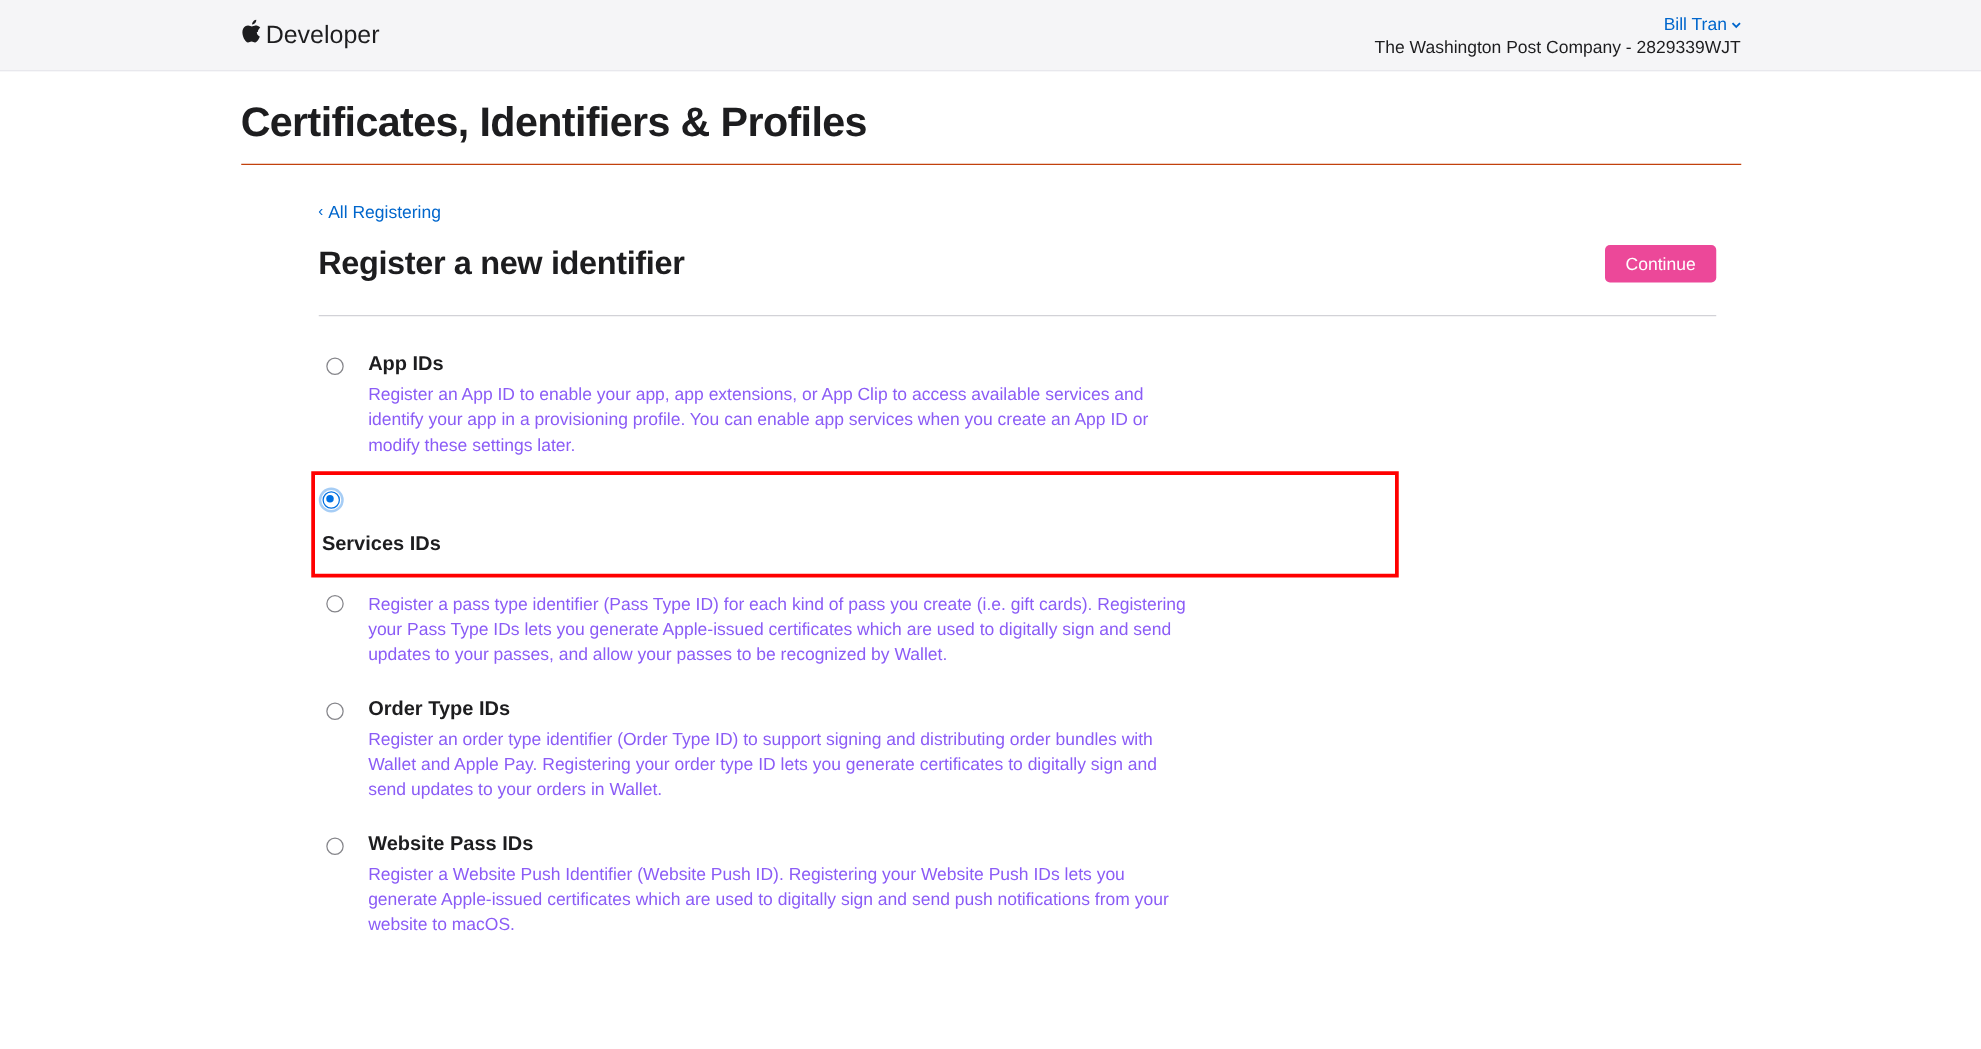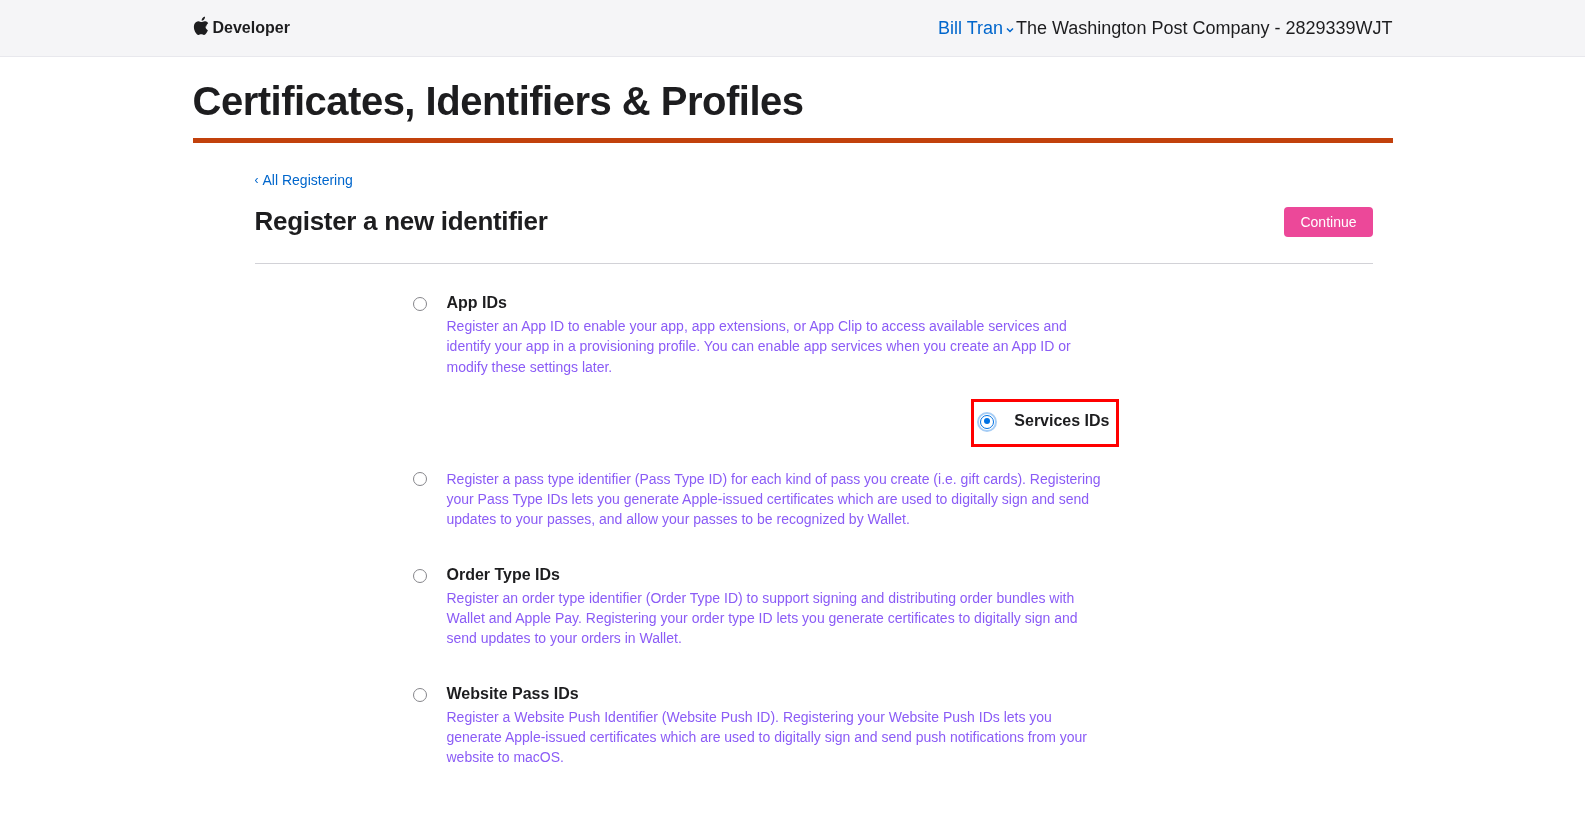--- a/index.html
+++ b/index.html
@@ -20,48 +20,48 @@
     padding: 0 20px;
     display: flex;
     justify-content: space-between;
     align-items: center;
     height: 44px;
   }
   .brand {
     display: flex;
     align-items: center;
     gap: 4px;
-    font-size: 16px;
-    font-weight: 700;
+    font-size: 20px;
+    font-weight: 400;
     color: #1d1d1f;
     justify-content: flex-end;
   }
   .brand svg { width: 16px; height: 20px; fill: #1d1d1f; }
   .account-block {
     text-align: right;
-    font-size: 18px;
+    font-size: 14px;
     display:flex;
-    flex-direction:row;
+    flex-direction:column;
     gap:2px;
     align-items:flex-end;
   }
   .account-name { color: #0066cc; cursor: pointer; display:inline-flex; align-items:center; gap:3px;}
   .account-name svg { width:8px; height:8px; fill:none; stroke:#0066cc; stroke-width:1.5;}
   .account-org { color: #1d1d1f; }
   .page-wrap {
     max-width: 1240px;
     margin: 0 auto;
     padding: 0 20px;
   }
   .page-title {
-    font-size: 40px;
+    font-size: 33px;
     font-weight: 700;
     letter-spacing: -0.5px;
     padding: 22px 0 14px 0;
-    border-bottom: 5px solid #c2410c;
+    border-bottom: 1px solid #c2410c;
   }
   .content {
     max-width: 1160px;
     margin: 0 auto;
     padding: 28px 0 0 42px;
   }
   .breadcrumb {
     font-size: 14px;
     color: #0066cc;
     cursor: pointer;
@@ -87,31 +87,32 @@
   .continue-btn {
     background: #ec4899;
     color: #fff;
     border: none;
     border-radius: 4px;
     padding: 7px 16px;
     font-size: 14px;
     font-weight: 500;
     cursor: pointer;
   }
-  .option-list { display:flex; flex-direction:column; gap:28px; padding-right:260px;align-items:flex-end;}
+  .option-list { display:flex; flex-direction:column; gap:17px; padding-right:260px;}
   .option-row {
     display:flex;
     gap:20px;
     align-items:flex-start;
     padding: 4px 6px;
   }
   .option-row.highlight {
     border: 3px solid #ff0000;
     padding: 10px 6px 10px 6px;
     margin: -10px -6px -10px -6px;
+    flex-direction: column;
   }
   .radio {
     flex-shrink:0;
     margin-top:3px;
     width:14px; height:14px;
     border:1.5px solid #86868b;
     border-radius:50%;
     position:relative;
     cursor:pointer;
   }

